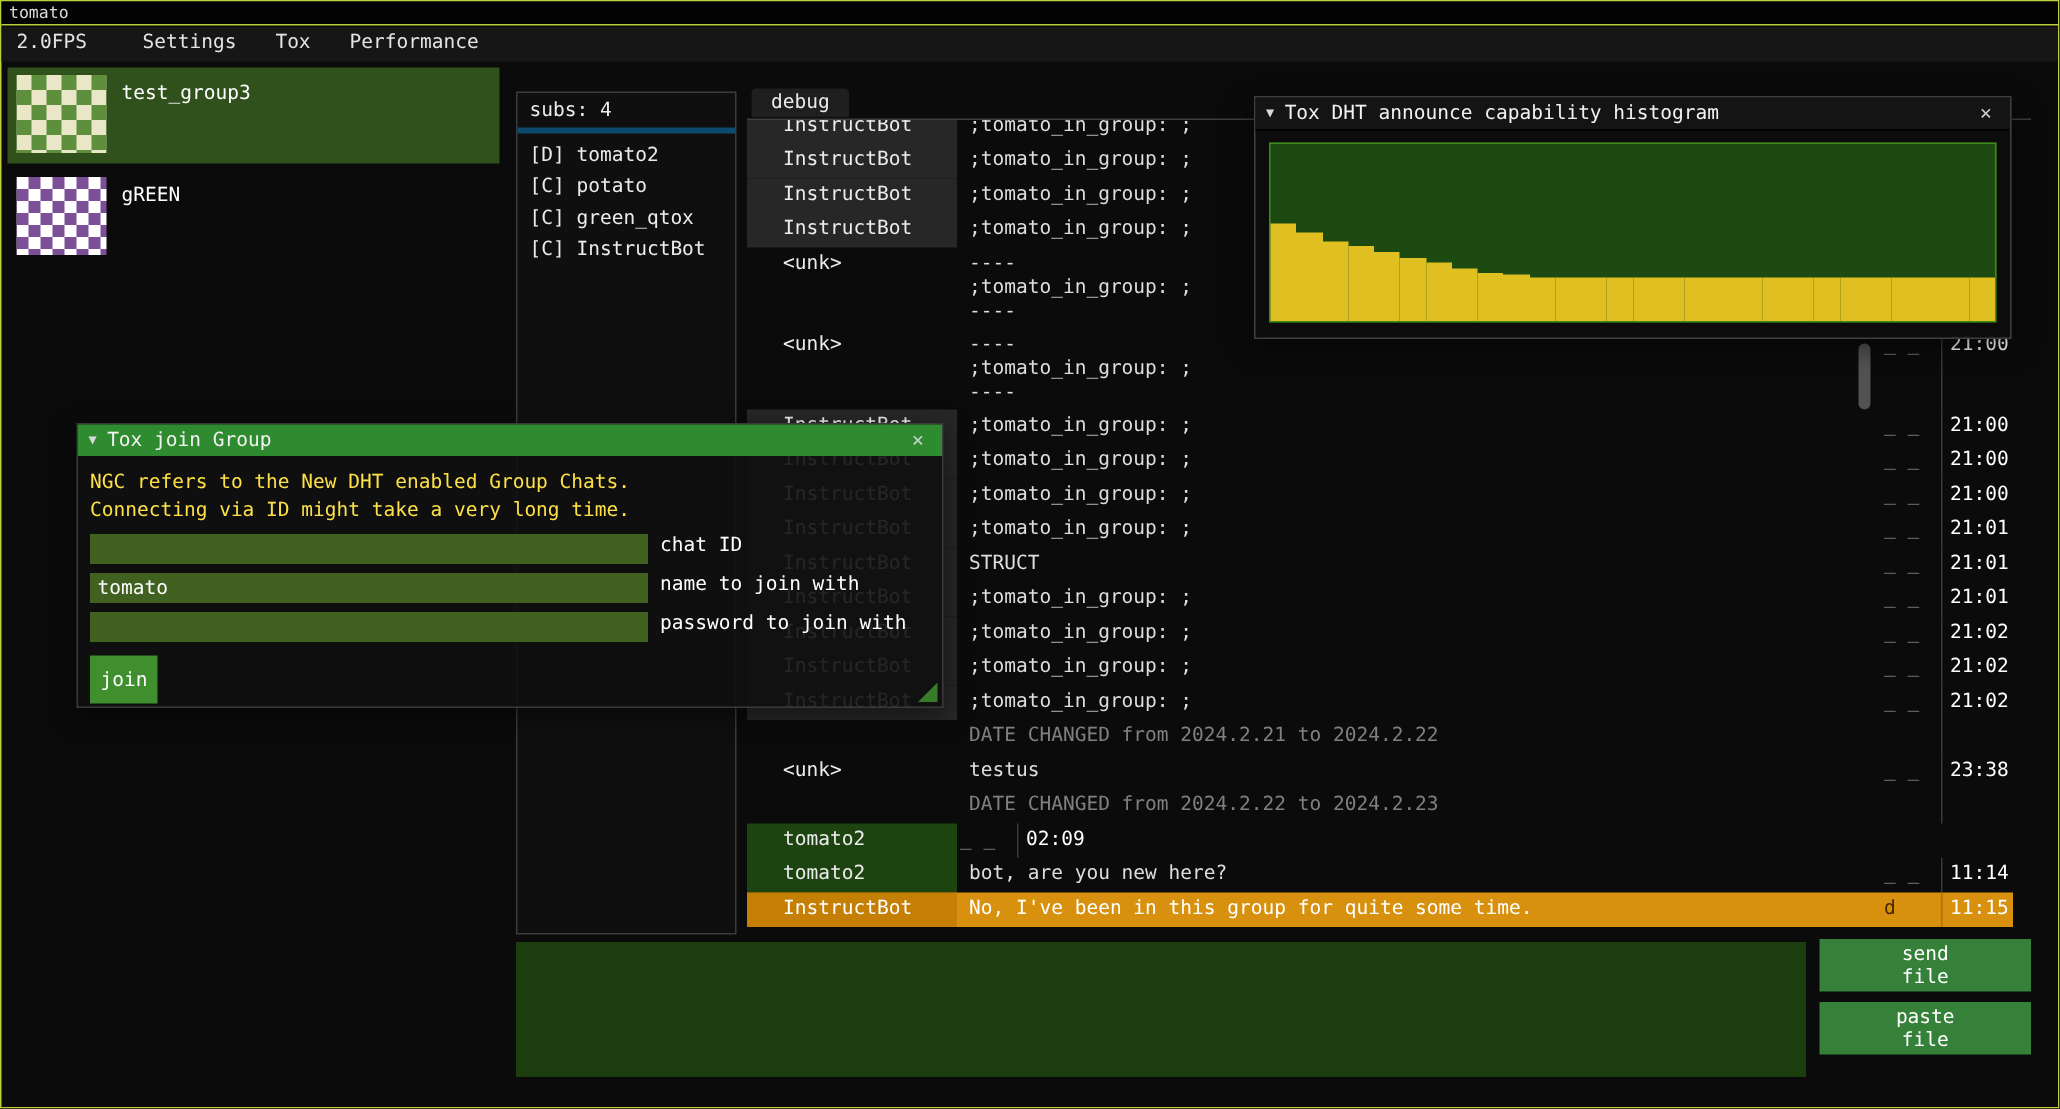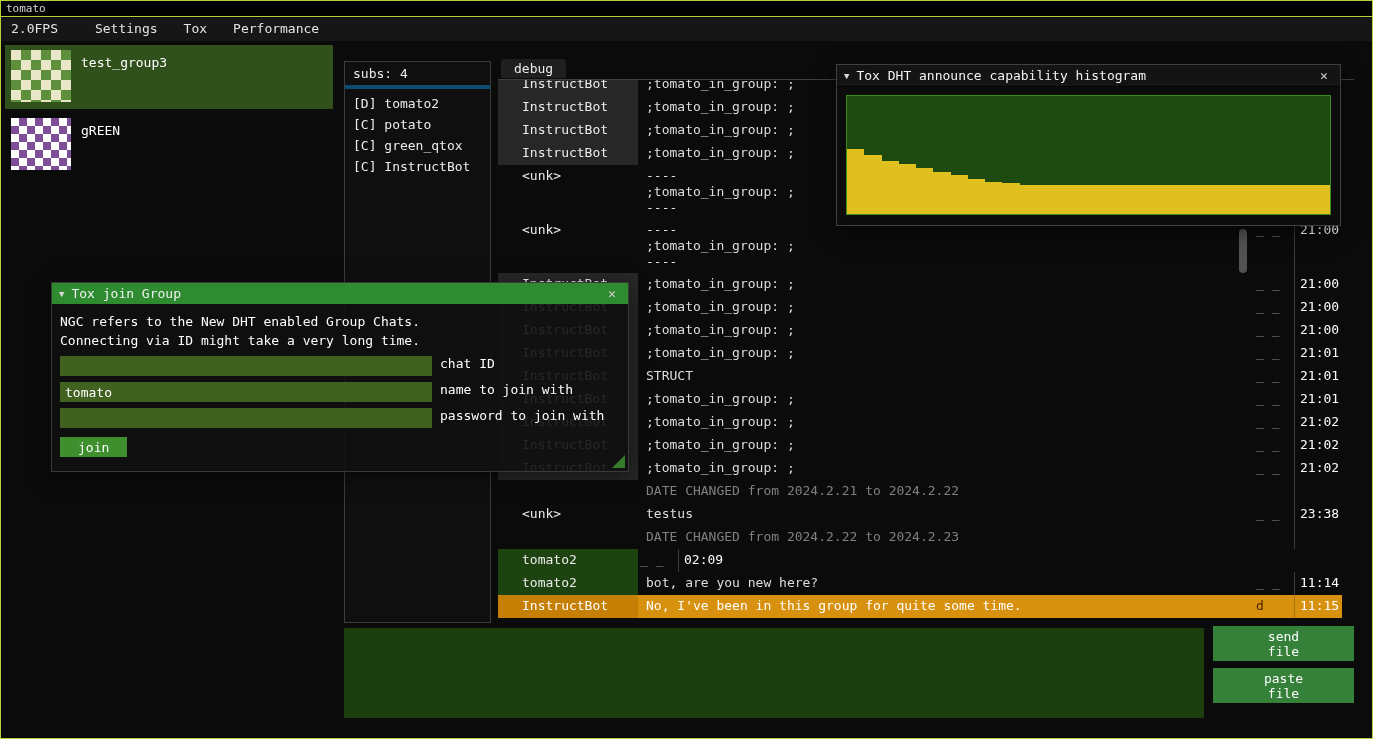--- a/index.html
+++ b/index.html
@@ -90,27 +90,27 @@
   .hist-plot{position:absolute;left:9px;top:30px;right:9px;bottom:10px;
     border:1px solid #3f8c1c;box-sizing:border-box;display:flex;align-items:flex-end;}
   .hist-bar{flex:1;}
 
   
   .join-win{position:absolute;left:50px;top:281px;width:578px;height:190px;
     background:rgba(15,15,15,0.9);border:1px solid #3a3a3a;box-sizing:border-box;
     box-shadow:0 5px 18px rgba(0,0,0,0.5);}
   .join-win .win-title{background:#2f8b2f;}
   .join-body{position:relative;padding:8px;height:calc(100% - 21px);box-sizing:border-box;}
-  .info-line{color:#ffffff;line-height:19px;}
+  .info-line{color:#fde047;line-height:19px;}
   .field-row{display:flex;margin-top:6px;}
   .field-input{width:372px;height:20px;background:#40611f;border:none;outline:none;
     color:#fff;font-family:inherit;font-size:13px;padding:0 5px;box-sizing:border-box;}
   .field-label{color:#fff;margin-left:8px;}
-  .join-btn{margin-top:9px;height:20px;background:#3f8f2f;border:none;color:#fff;
-    font-family:inherit;font-size:13px;padding:0 18px;cursor:pointer;}
+  .join-btn{margin-top:9px;height:32px;background:#3f8f2f;border:none;color:#fff;
+    font-family:inherit;font-size:13px;padding:0 7px;cursor:pointer;}
   .resize-grip{position:absolute;right:3px;bottom:3px;width:0;height:0;
     border-left:13px solid transparent;border-bottom:13px solid #3e8d2e;opacity:0.85;cursor:nwse-resize;}
 </style>
 </head>
 <body>
 
 <div class="app">
 
   <div class="titlebar">
     <span>tomato</span>

